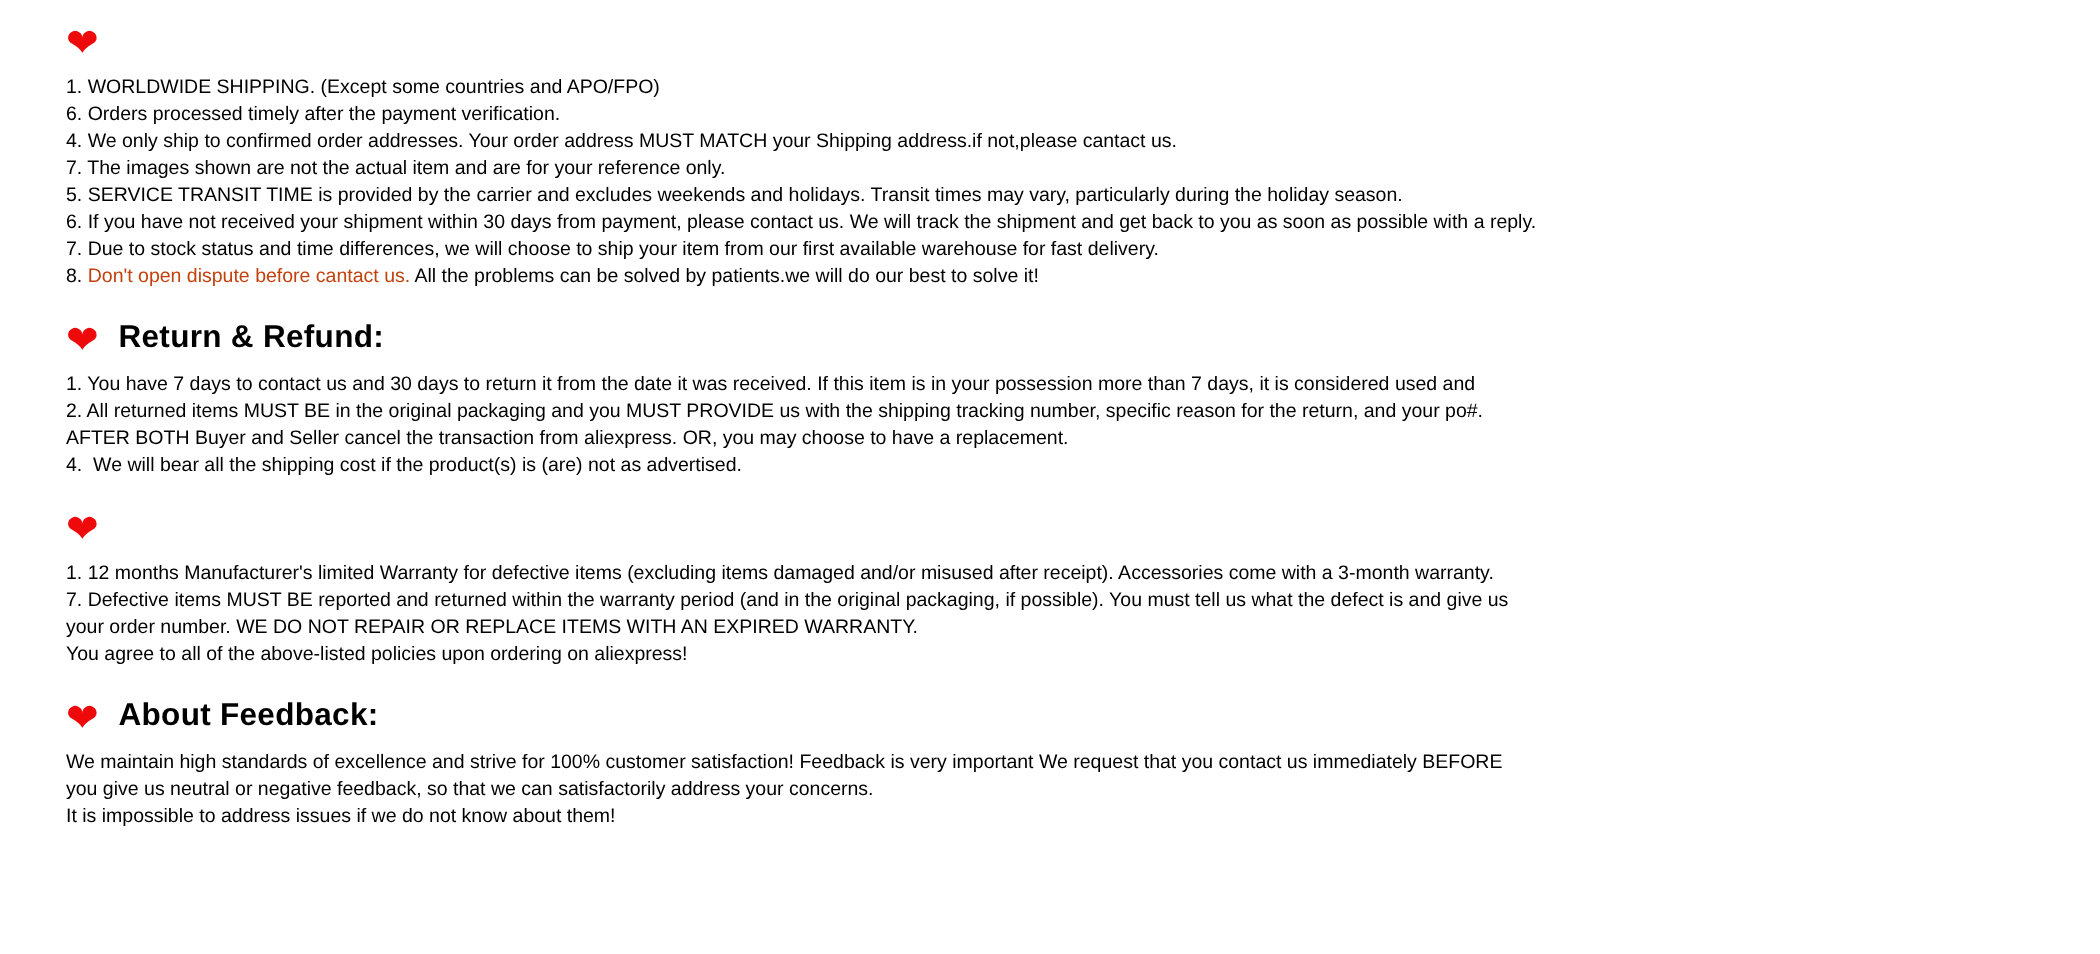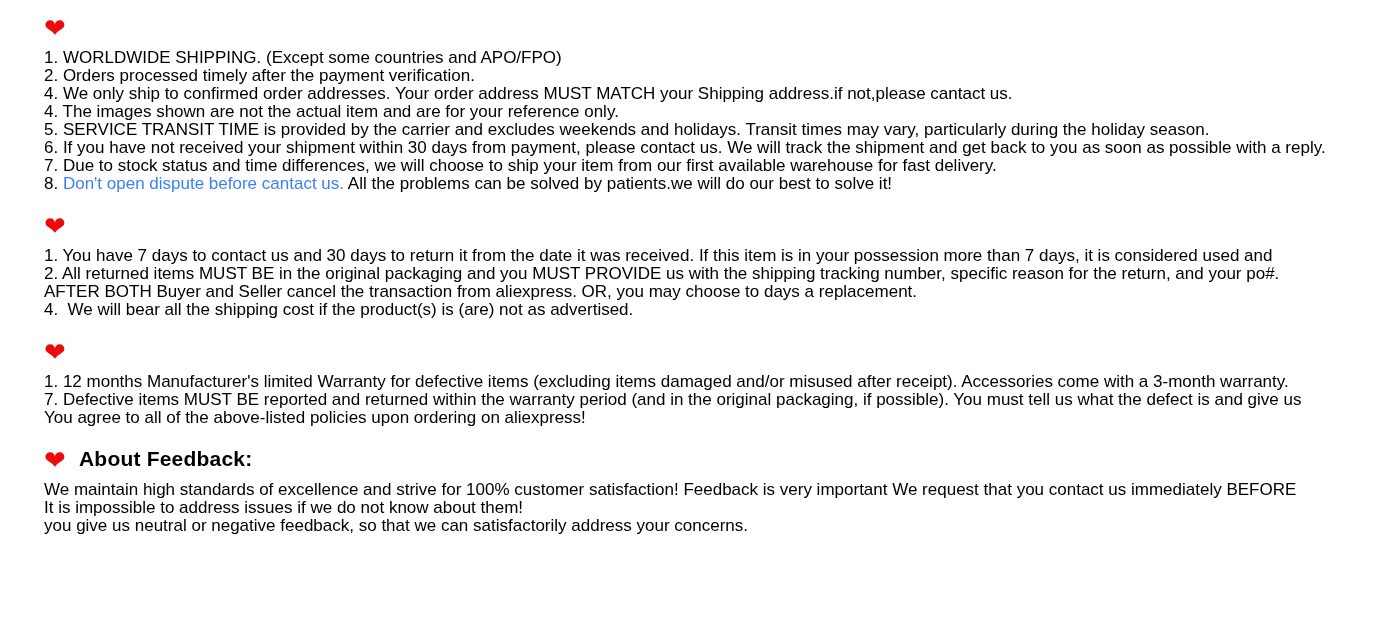--- a/index.html
+++ b/index.html
@@ -35,77 +35,79 @@
     font-size: 26px;
     line-height: 1;
     transform: translateY(1px);
     font-weight: normal;
   }
   .section-body {
     margin-top: 7px;
   }
   .line {
     margin: 0;
-    font-size: 17px;
+    font-size: 13px;
     line-height: 18px;
     white-space: pre;
   }
   .red {
-    color: #3b82f6;
+    color: #c2410c;
   }
 </style>
 </head>
 <body>
 
 <div class="page">
 
   <section class="policy-section">
     <h2 class="section-heading">
       <span class="heart">❤</span>
     </h2>
     <div class="section-body">
       <p class="line">1. WORLDWIDE SHIPPING. (Except some countries and APO/FPO)</p>
-      <p class="line">2. Orders processed timely after the payment verification.</p>
+      <p class="line">6. Orders processed timely after the payment verification.</p>
       <p class="line">4. We only ship to confirmed order addresses. Your order address MUST MATCH your Shipping address.if not,please cantact us.</p>
-      <p class="line">4. The images shown are not the actual item and are for your reference only.</p>
+      <p class="line">7. The images shown are not the actual item and are for your reference only.</p>
       <p class="line">5. SERVICE TRANSIT TIME is provided by the carrier and excludes weekends and holidays. Transit times may vary, particularly during the holiday season.</p>
       <p class="line">6. If you have not received your shipment within 30 days from payment, please contact us. We will track the shipment and get back to you as soon as possible with a reply.</p>
       <p class="line">7. Due to stock status and time differences, we will choose to ship your item from our first available warehouse for fast delivery.</p>
       <p class="line"><span>8. </span><span class="red">Don't open dispute before cantact us.</span><span> All the problems can be solved by patients.we will do our best to solve it!</span></p>
     </div>
   </section>
 
   <section class="policy-section">
     <h2 class="section-heading">
       <span class="heart">❤</span>
+      <span>Return &amp; Refund:</span>
     </h2>
     <div class="section-body">
       <p class="line">1. You have 7 days to contact us and 30 days to return it from the date it was received. If this item is in your possession more than 7 days, it is considered used and</p>
       <p class="line">2. All returned items MUST BE in the original packaging and you MUST PROVIDE us with the shipping tracking number, specific reason for the return, and your po#.</p>
-      <p class="line">AFTER BOTH Buyer and Seller cancel the transaction from aliexpress. OR, you may choose to days a replacement.</p>
+      <p class="line">AFTER BOTH Buyer and Seller cancel the transaction from aliexpress. OR, you may choose to have a replacement.</p>
       <p class="line">4.  We will bear all the shipping cost if the product(s) is (are) not as advertised.</p>
     </div>
   </section>
 
   <section class="policy-section">
     <h2 class="section-heading">
       <span class="heart">❤</span>
     </h2>
     <div class="section-body">
       <p class="line">1. 12 months Manufacturer's limited Warranty for defective items (excluding items damaged and/or misused after receipt). Accessories come with a 3-month warranty.</p>
       <p class="line">7. Defective items MUST BE reported and returned within the warranty period (and in the original packaging, if possible). You must tell us what the defect is and give us</p>
+      <p class="line">your order number. WE DO NOT REPAIR OR REPLACE ITEMS WITH AN EXPIRED WARRANTY.</p>
       <p class="line">You agree to all of the above-listed policies upon ordering on aliexpress!</p>
     </div>
   </section>
 
   <section class="policy-section">
     <h2 class="section-heading">
       <span class="heart">❤</span>
       <span>About Feedback:</span>
     </h2>
     <div class="section-body">
       <p class="line">We maintain high standards of excellence and strive for 100% customer satisfaction! Feedback is very important We request that you contact us immediately BEFORE</p>
+      <p class="line">you give us neutral or negative feedback, so that we can satisfactorily address your concerns.</p>
       <p class="line">It is impossible to address issues if we do not know about them!</p>
-      <p class="line">you give us neutral or negative feedback, so that we can satisfactorily address your concerns.</p>
     </div>
   </section>
 
 </div>
 
 </body></html>

